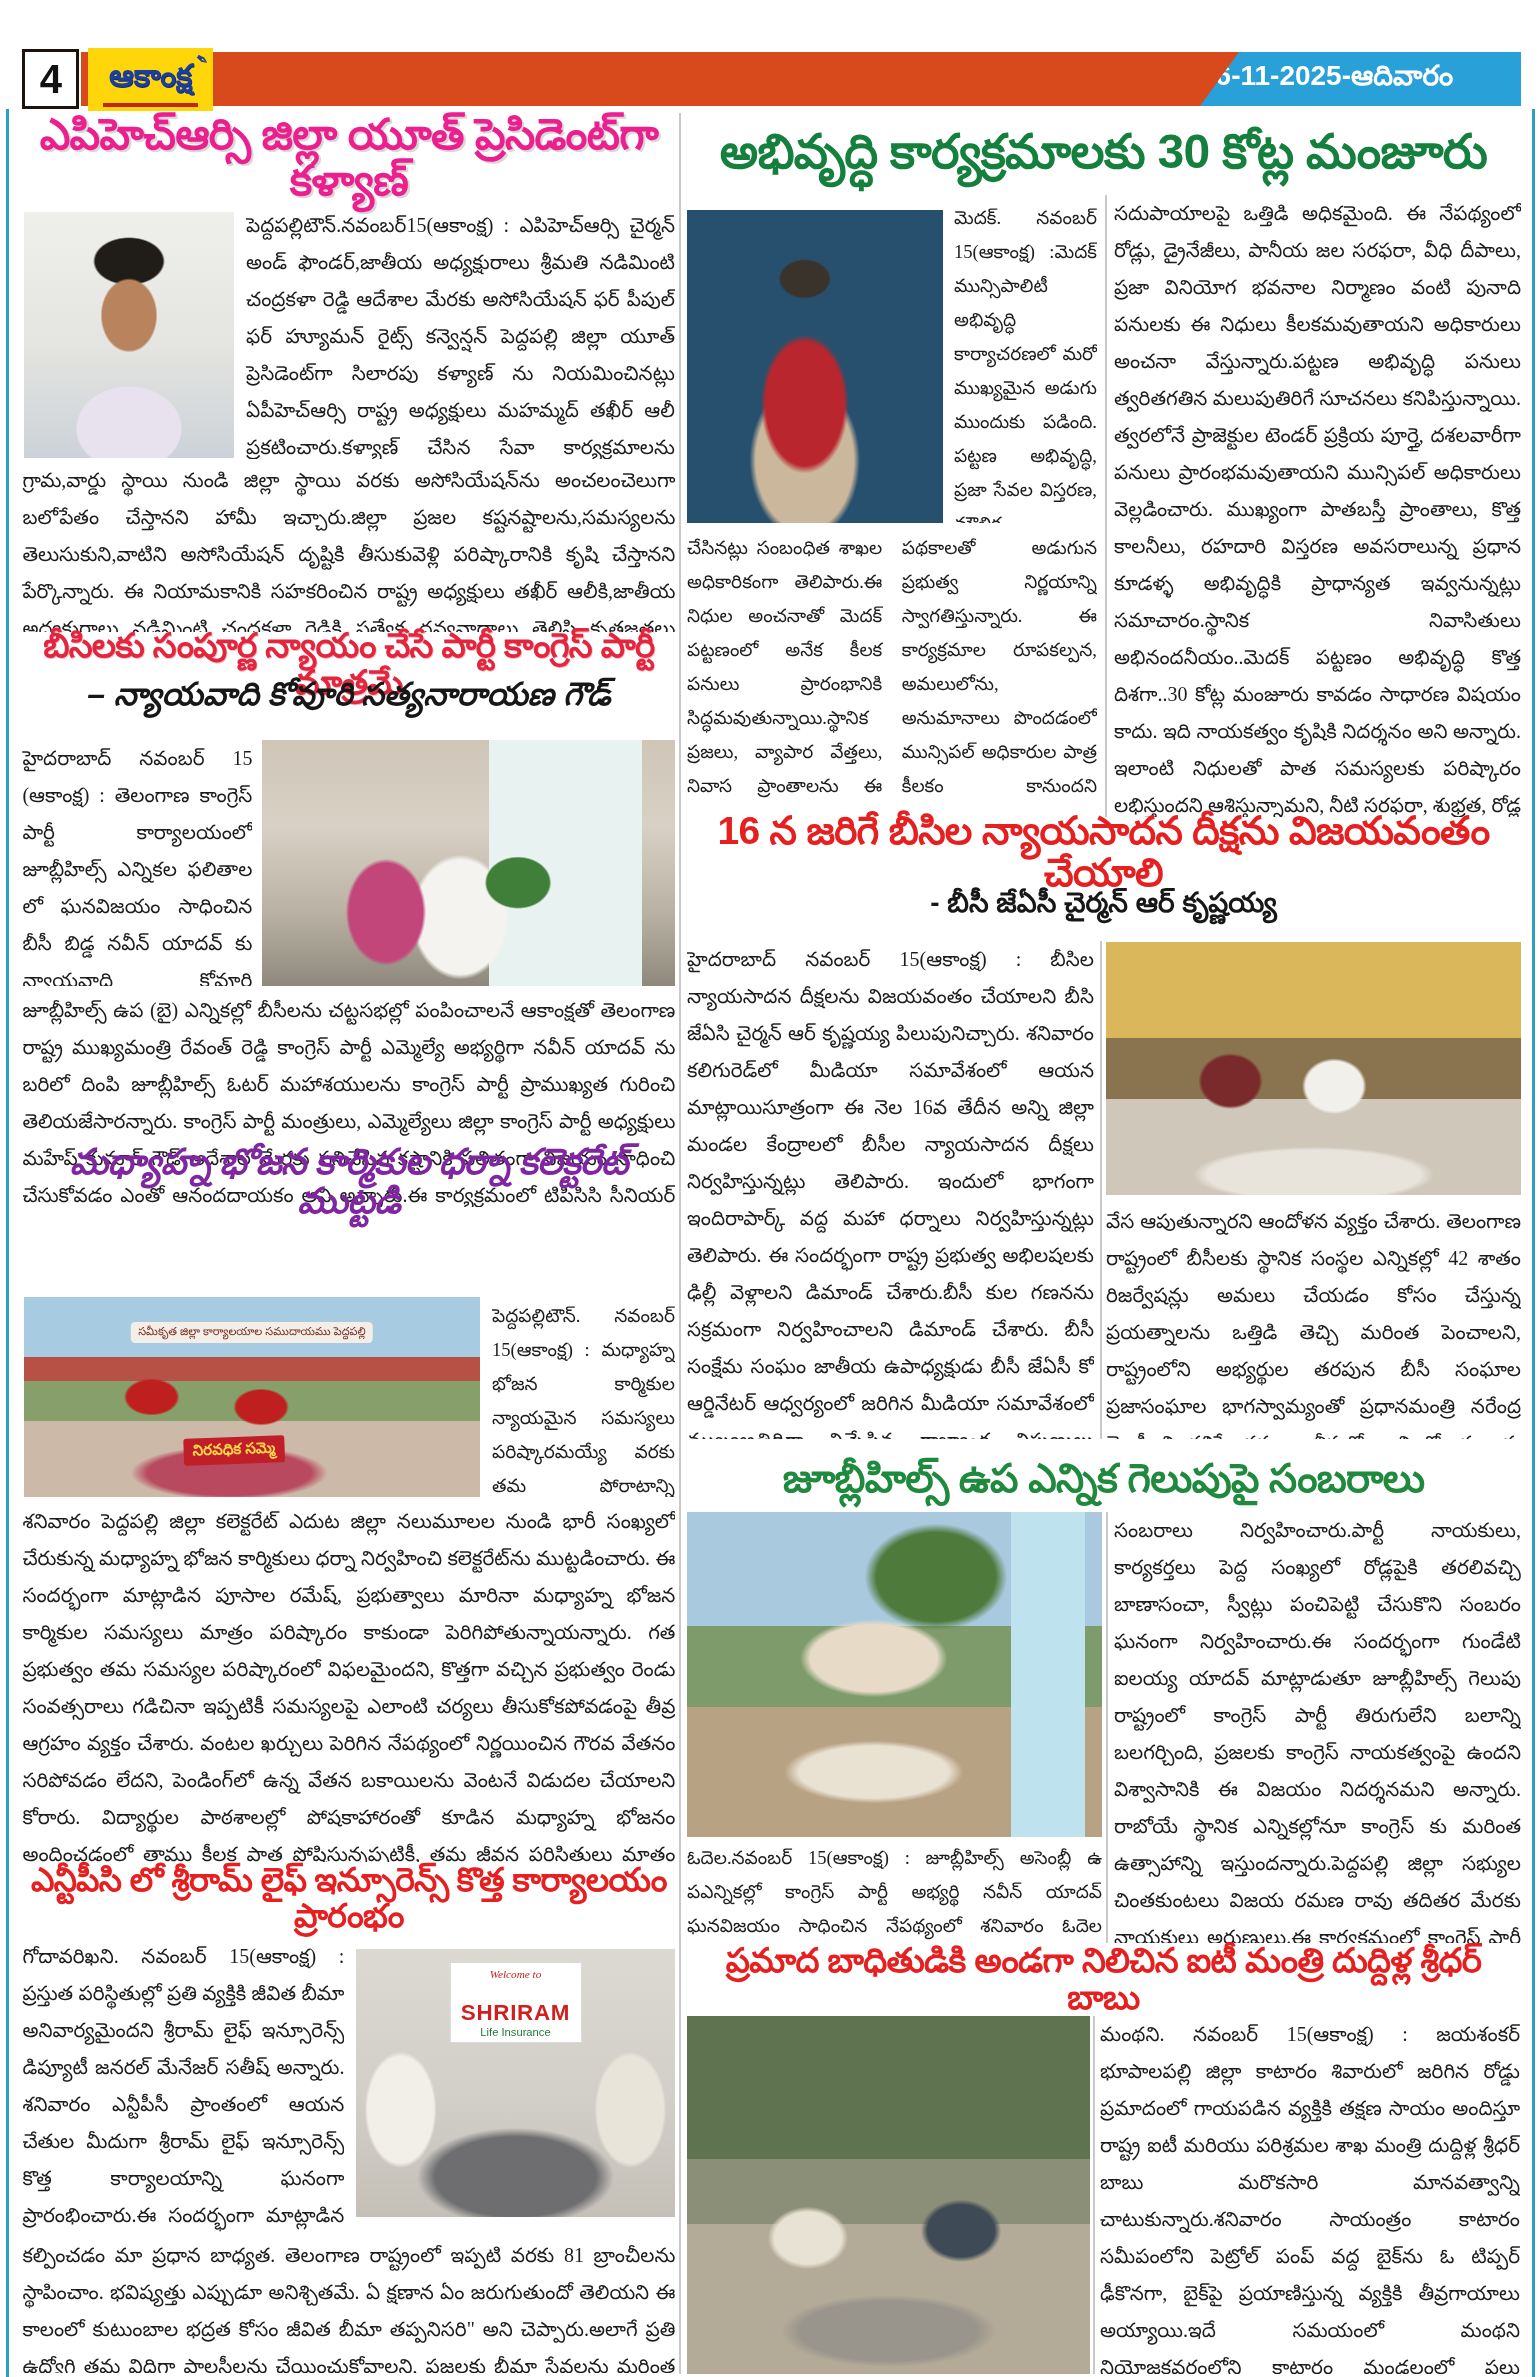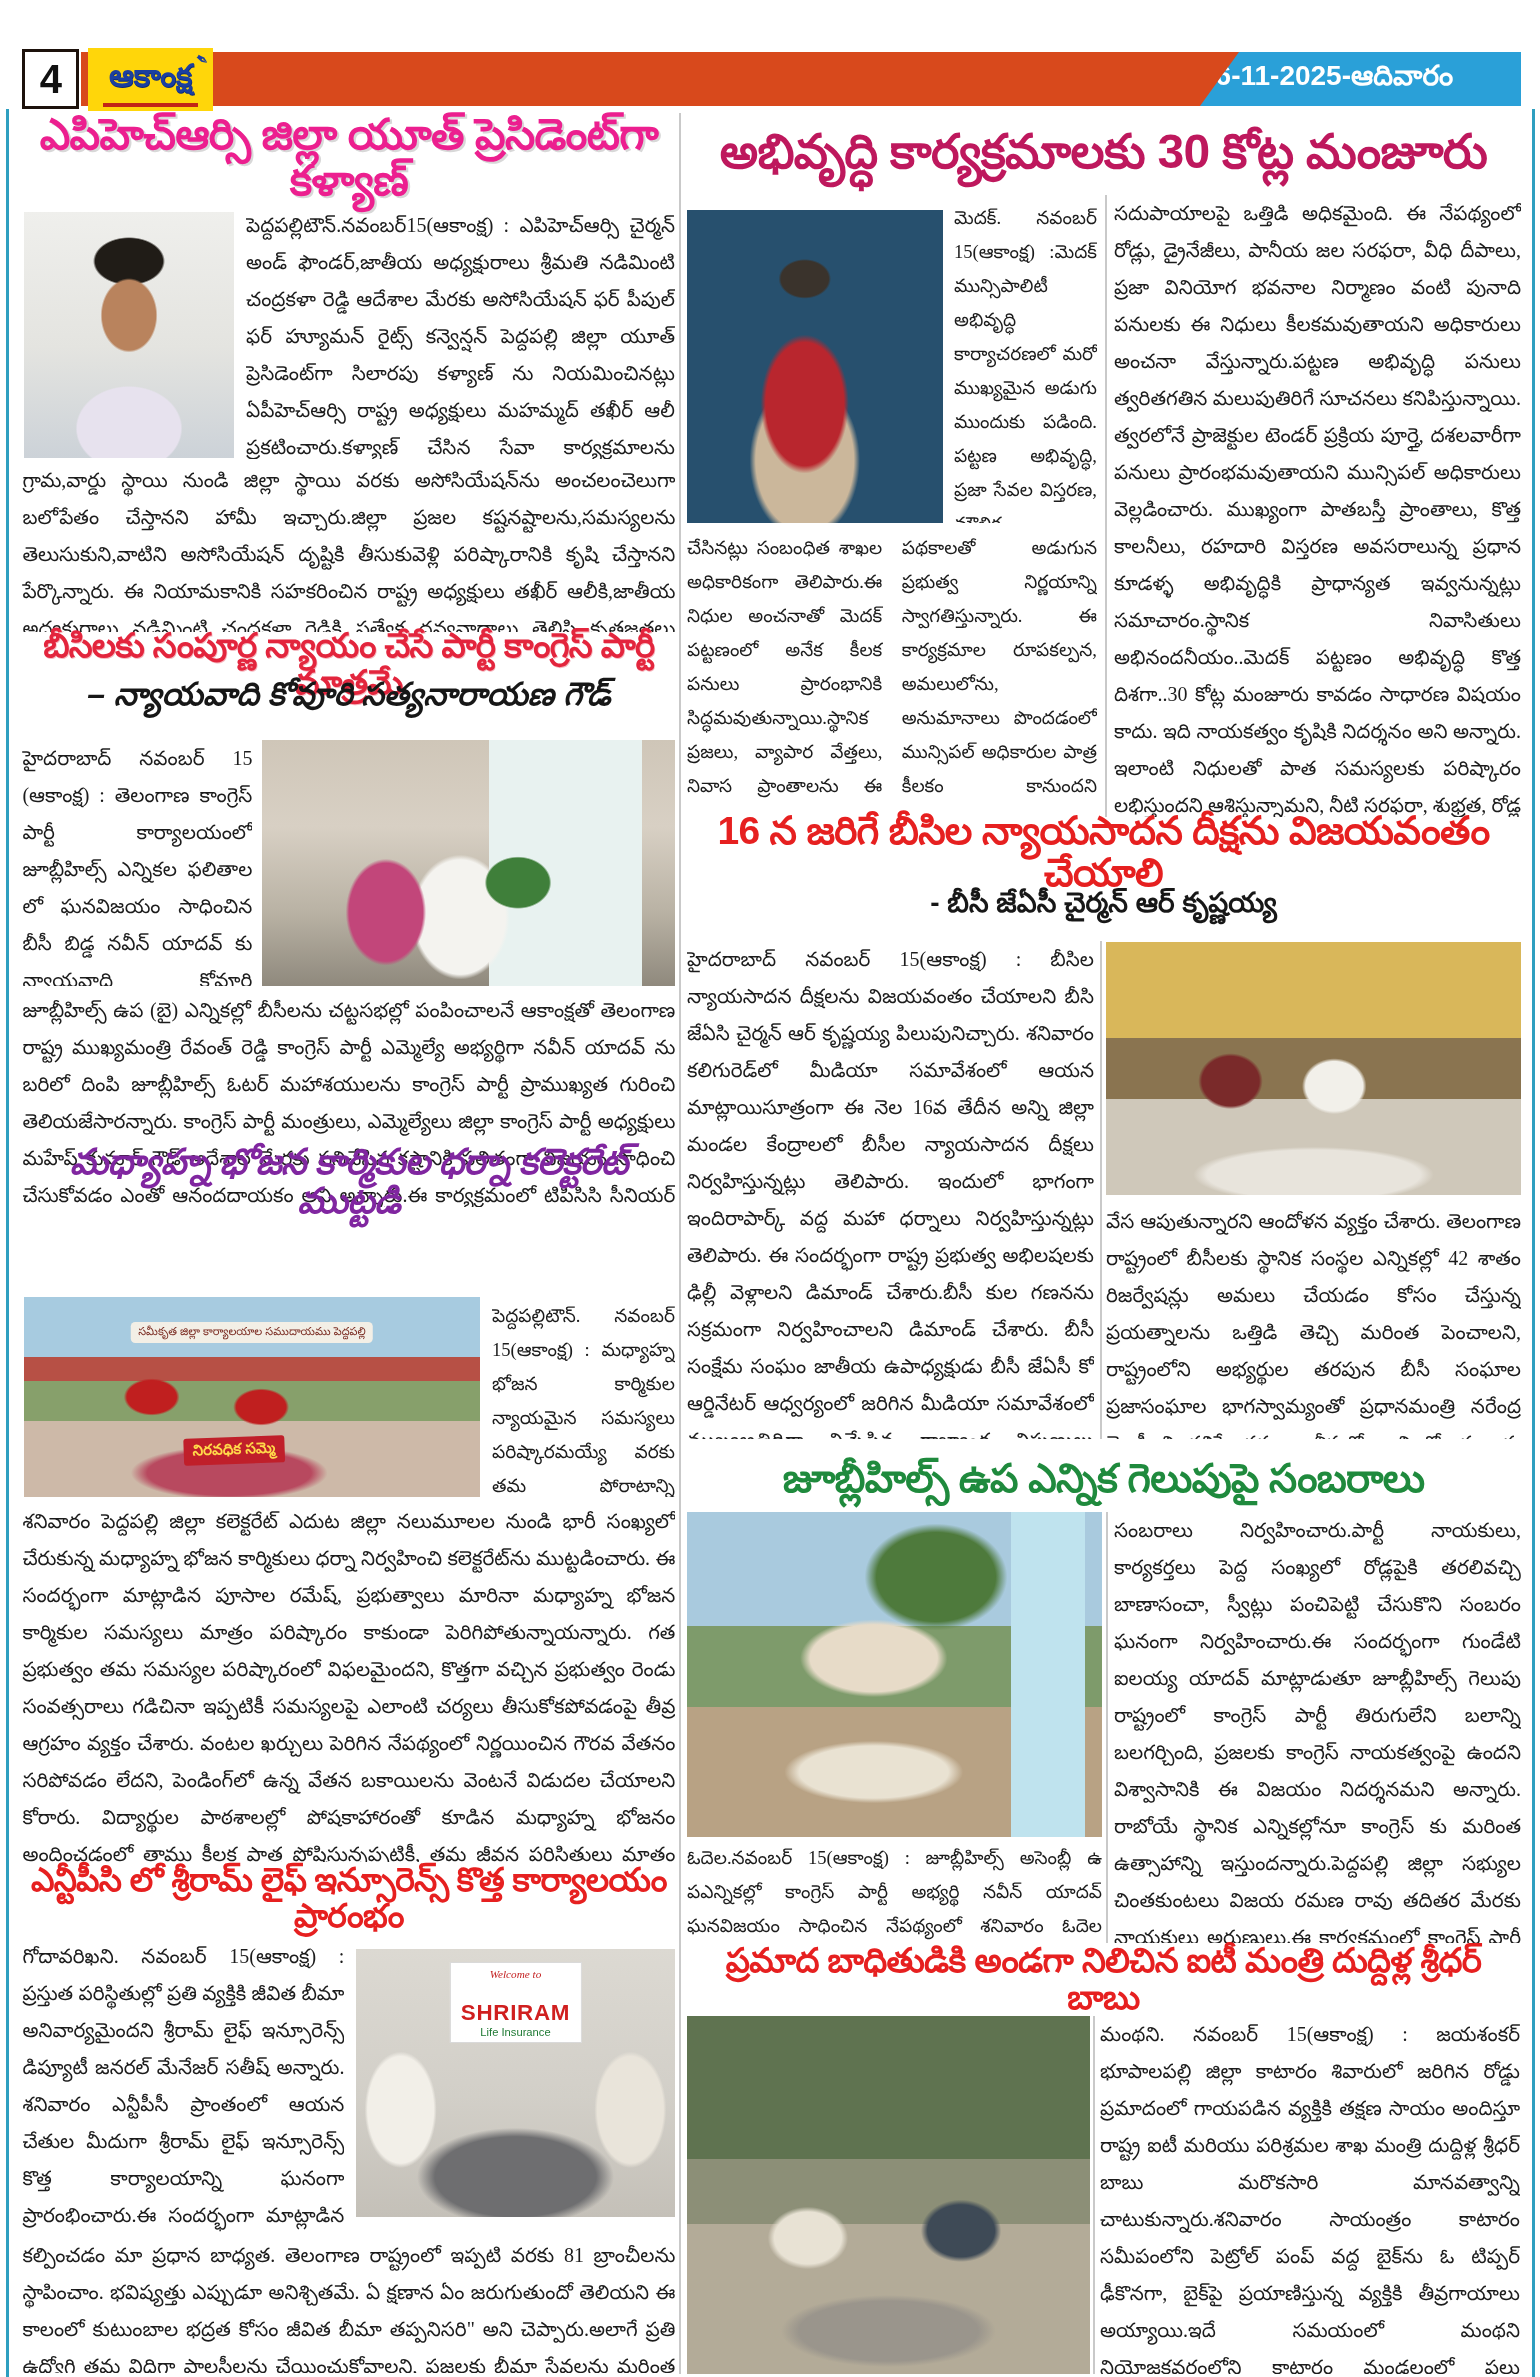--- a/index.html
+++ b/index.html
@@ -20,21 +20,21 @@
   .dateflag{position:absolute;left:1200px;top:52px;width:321px;height:54px;background:#2aa0d8;
             clip-path:polygon(39px 0,100% 0,100% 100%,0 100%);
             display:flex;align-items:center;justify-content:flex-start;}
   .datetext{font-family:"Liberation Sans",sans-serif;font-weight:bold;font-size:28px;color:#ffffff;}
   
   .vrule{position:absolute;width:1.5px;background:#c9c9c9;}
   
   .hl{position:absolute;font-family:"Liberation Sans",sans-serif;font-weight:bold;text-align:center;
       line-height:1.08;letter-spacing:-0.7px;}
   .hl-pink{color:#ec1f8f;text-shadow:2.2px 2.2px 0 #d8d8d8;}
-  .hl-blue{color:#be185d;}
+  .hl-blue{color:#15803d;}
   .hl-red{color:#e3253d;text-shadow:0.7px 0.7px 0 #f6b9c0;}
   .hl-red2{color:#e62020;}
   .hl-purple{color:#8026a0;}
   .hl-green{color:#1f8a3d;}
   .byline{position:absolute;font-family:"Liberation Sans",sans-serif;font-weight:bold;color:#171717;
           text-align:center;}
   
   .bt{position:absolute;font-size:20px;line-height:37px;color:#1c1c1c;text-align:justify;overflow:hidden;}
   .bt-sm{font-size:18.6px;line-height:34px;}
   .cols2{column-count:2;column-gap:19.4px;}

